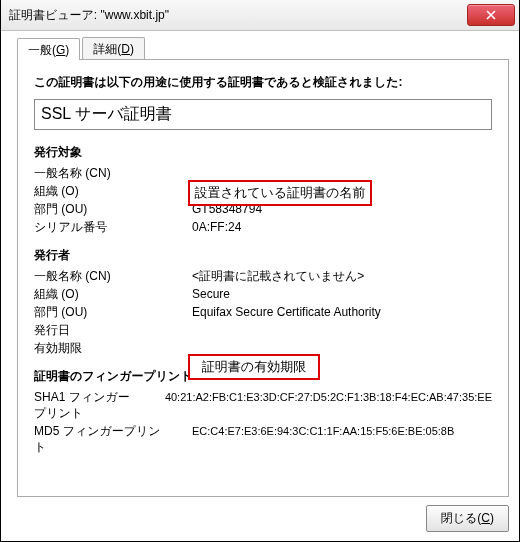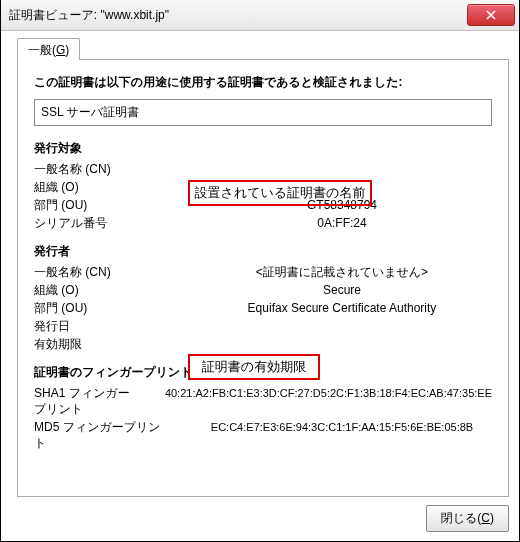--- a/index.html
+++ b/index.html
@@ -7,25 +7,25 @@
   .titlebar{height:30px;background:linear-gradient(to bottom,#f8f8f8,#e8e8e8);border-bottom:1px solid #c0c0c0;display:flex;align-items:center;padding:0 4px 0 8px;}
   .titlebar .title{flex:1;font-size:12px;color:#000;}
   .win-close{width:46px;height:20px;background:linear-gradient(to bottom,#e67,#c9302c);border:1px solid #a02622;border-radius:3px;display:flex;align-items:center;justify-content:center;color:#fff;font-size:12px;box-shadow:inset 0 1px 0 rgba(255,255,255,.3);}
   .inner{padding:6px 10px 10px 16px;height:calc(100% - 30px);box-sizing:border-box;display:flex;flex-direction:column;}
   .tabs{display:flex;border-bottom:1px solid #aaa;height:22px;}
   .tab{padding:3px 10px;border:1px solid #aaa;border-bottom:none;background:#f4f4f4;margin-right:2px;font-size:12px;position:relative;top:0;border-radius:2px 2px 0 0;}
   .tab.active{background:#fff;top:1px;z-index:2;}
   .tab u{text-decoration:underline;}
   .tabcontent{flex:1;border:1px solid #aaa;border-top:none;padding:14px 16px 10px 16px;overflow:hidden;position:relative;background:#fff;}
   .headline{font-weight:bold;font-size:12px;margin-bottom:8px;}
-  .certtype{border:1px solid #888;padding:4px 6px;margin-bottom:14px;font-size:12px;}
+  .certtype{border:1px solid #888;padding:4px 6px;margin-bottom:14px;font-size:16px;}
   .section-label{font-weight:bold;margin:6px 0 4px 0;}
   .row{display:flex;margin:2px 0;line-height:16px;gap:28px;}
   .row .k{width:130px;}
-  .row .v{flex:1;text-align:center;}
+  .row .v{flex:1;}
   .redbox{position:absolute;border:2px solid #d00;background:transparent;pointer-events:none;}
   #red1{left:170px;top:120px;width:180px;height:22px;display:flex;align-items:center;justify-content:center;color:#000;font-size:13px;pointer-events:none;}
   #red1 span{pointer-events:none;}
   #red2{left:170px;top:294px;width:128px;height:22px;display:flex;align-items:center;justify-content:center;color:#000;font-size:13px;}
   .footer{display:flex;justify-content:flex-end;margin-top:8px;}
   .btn{border:1px solid #888;background:linear-gradient(to bottom,#fdfdfd,#e3e3e3);padding:4px 14px;font-size:12px;border-radius:2px;}
   .btn u{text-decoration:underline;}
 </style>
 </head>
 <body>
@@ -35,20 +35,21 @@
     <div class="title">証明書ビューア: "www.xbit.jp"</div>
     <div class="win-close">
       <svg width="10" height="10" viewBox="0 0 10 10">
           <path d="M1 1 L9 9 M9 1 L1 9" stroke="#fff" stroke-width="1.6"></path>
         </svg>
     </div>
   </div>
   <div class="inner">
     <div class="tabs">
       <div class="tab active"><span>一般(</span><u>G</u><span>)</span></div>
+      <div class="tab"><span>詳細(</span><u>D</u><span>)</span></div>
     </div>
     <div class="tabcontent">
       <div class="headline">この証明書は以下の用途に使用する証明書であると検証されました:</div>
       <div class="certtype">SSL サーバ証明書</div>
 
       <div class="section-label">発行対象</div>
       <div class="row">
           <div class="k">一般名称 (CN)</div>
           <div class="v"></div>
         </div>

